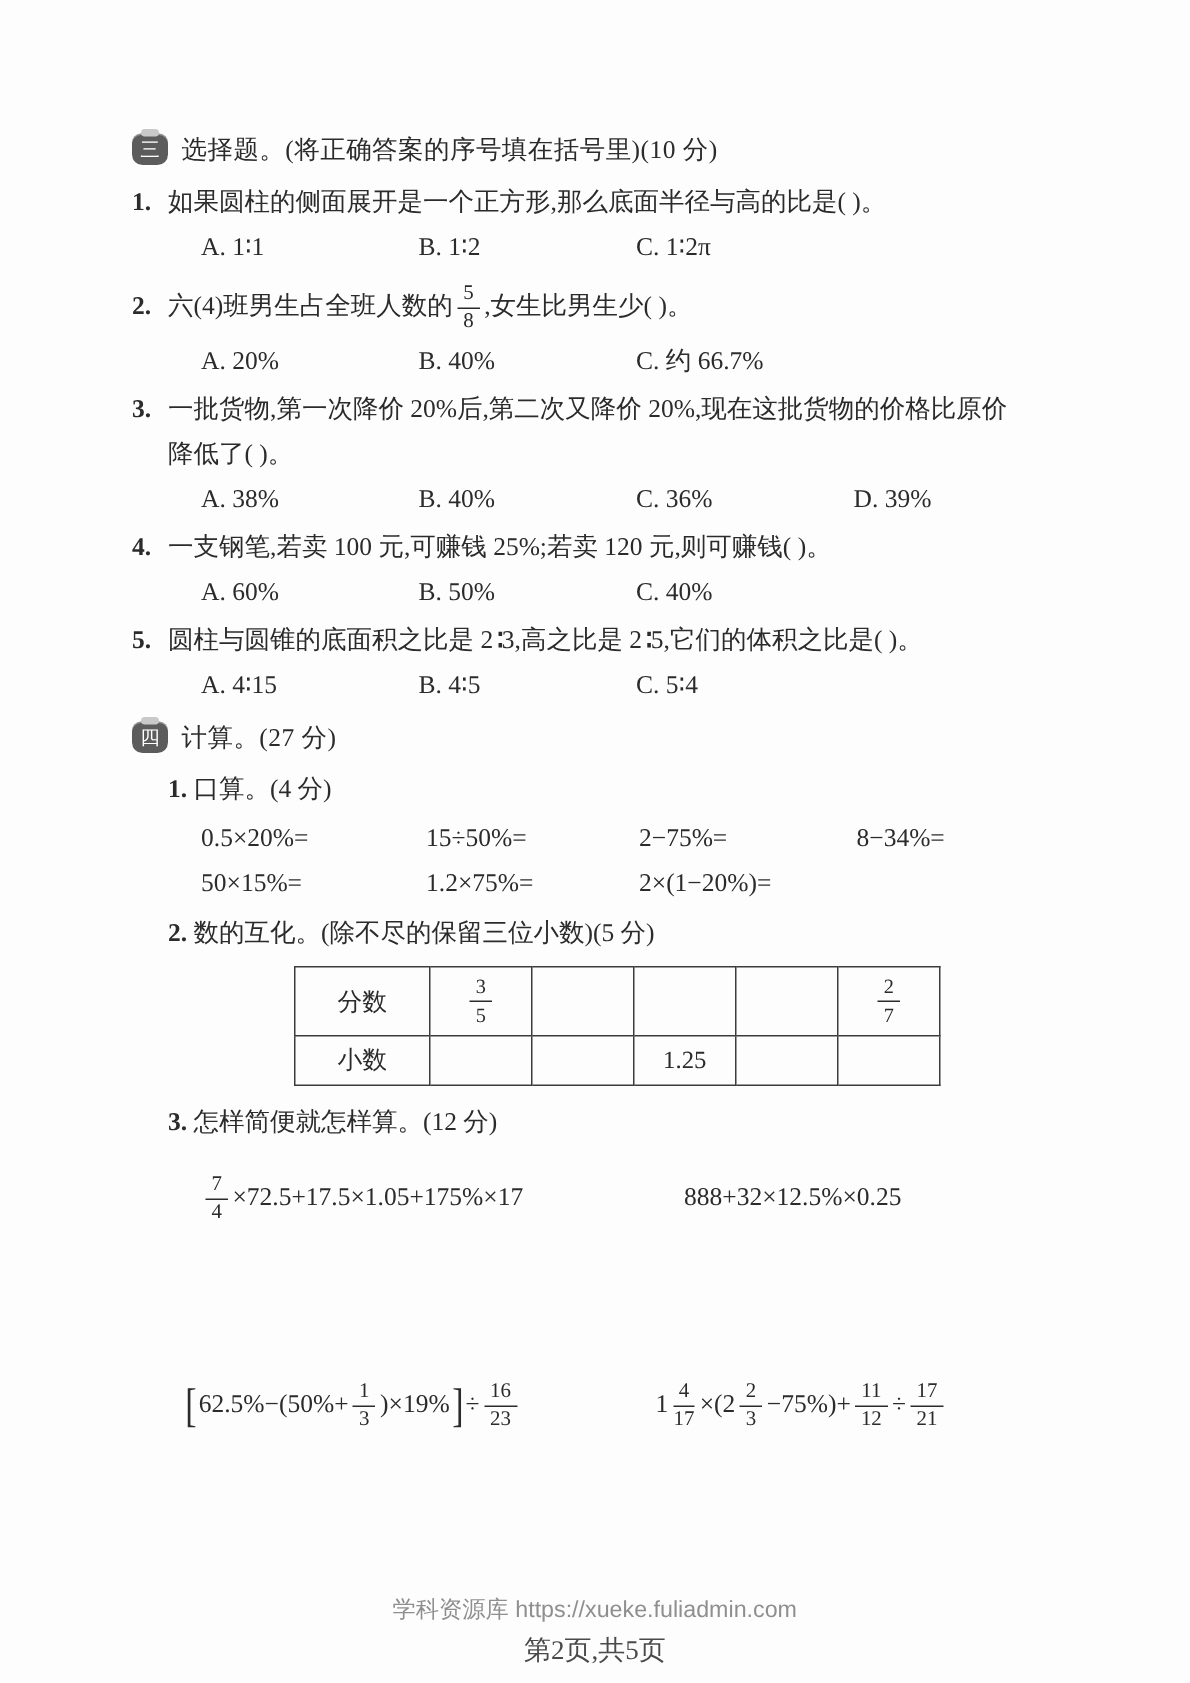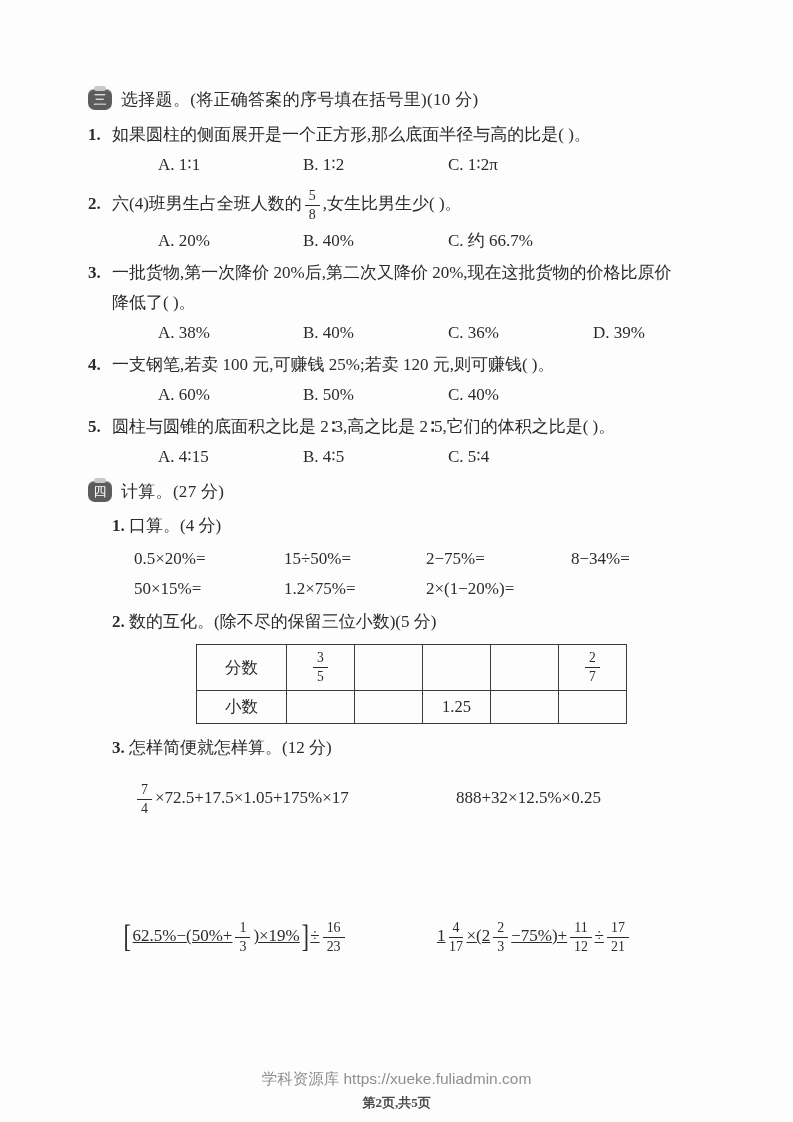--- a/index.html
+++ b/index.html
@@ -32,21 +32,21 @@
   }
   .sec-title { font-size:17px; letter-spacing:.3px; }
 
   
   .q { margin-bottom:2px; }
   .q-line { display:flex; line-height:30px; }
   .q-line .qnum { flex:0 0 24px; font-weight:bold; }
   .q-line .qtext { flex:1; }
   .q-line.cont { margin-left:24px; }
   .q-line.tall { line-height:44px; align-items:center; }
-  .opts { display:flex; margin-left:70px; line-height:30px; margin-bottom:2px; }
+  .opts { display:flex; margin-left:46px; line-height:30px; margin-bottom:2px; }
   .opts .opt { width:145px; }
   .opts .opt:last-child { width:auto; }
 
   
   .frac {
     display:inline-flex; flex-direction:column; align-items:center;
     vertical-align:middle; line-height:1.15; font-size:0.82em; margin:0 3px;
   }
   .frac .num { border-bottom:1.2px solid #2b2b2b; padding:0 4px 1px; }
   .frac .den { padding-top:1px; }
@@ -70,31 +70,31 @@
   }
   table.conv td.rowhead { width:90px; }
   table.conv td.cell { width:68px; }
   table.conv tr.r-frac td { height:46px; }
   table.conv tr.r-dec td { height:33px; }
   table.conv tr.r-pct td { height:35px; }
 
   
   .simp-row1 { display:flex; margin:16px 0 0 46px; line-height:40px; align-items:center; }
   .simp-row1 .expr-a { flex:0 0 322px; }
-  .simp-row2 { display:flex; margin:96px 0 0 34px; line-height:44px; align-items:center;text-decoration:underline; }
+  .simp-row2 { display:flex; margin:96px 0 0 34px; line-height:44px; align-items:center; }
   .simp-row2 .expr-c { flex:0 0 315px; }
   .bb {
     display:inline-block; font-size:185%; font-weight:400;
     vertical-align:-0.18em; transform:scaleX(.72); line-height:0.9;
   }
 
   
   .footer { position:absolute; left:0; right:0; bottom:10px; text-align:center; }
   .footer .site { color:#8f8f8f; font-size:15.5px; font-family:"Liberation Sans","DejaVu Sans",sans-serif; margin-bottom:4px; }
-  .footer .pageno { color:#4a4a4a; font-size:13px;font-weight:bold; }
+  .footer .pageno { color:#4a4a4a; font-size:18px; }
 </style>
 </head>
 <body>
 
 <div class="page">
 
   <div>
     <div class="sec-header">
       <span class="badge">三</span>
       <span class="sec-title">选择题。(将正确答案的序号填在括号里)(10 分)</span>

